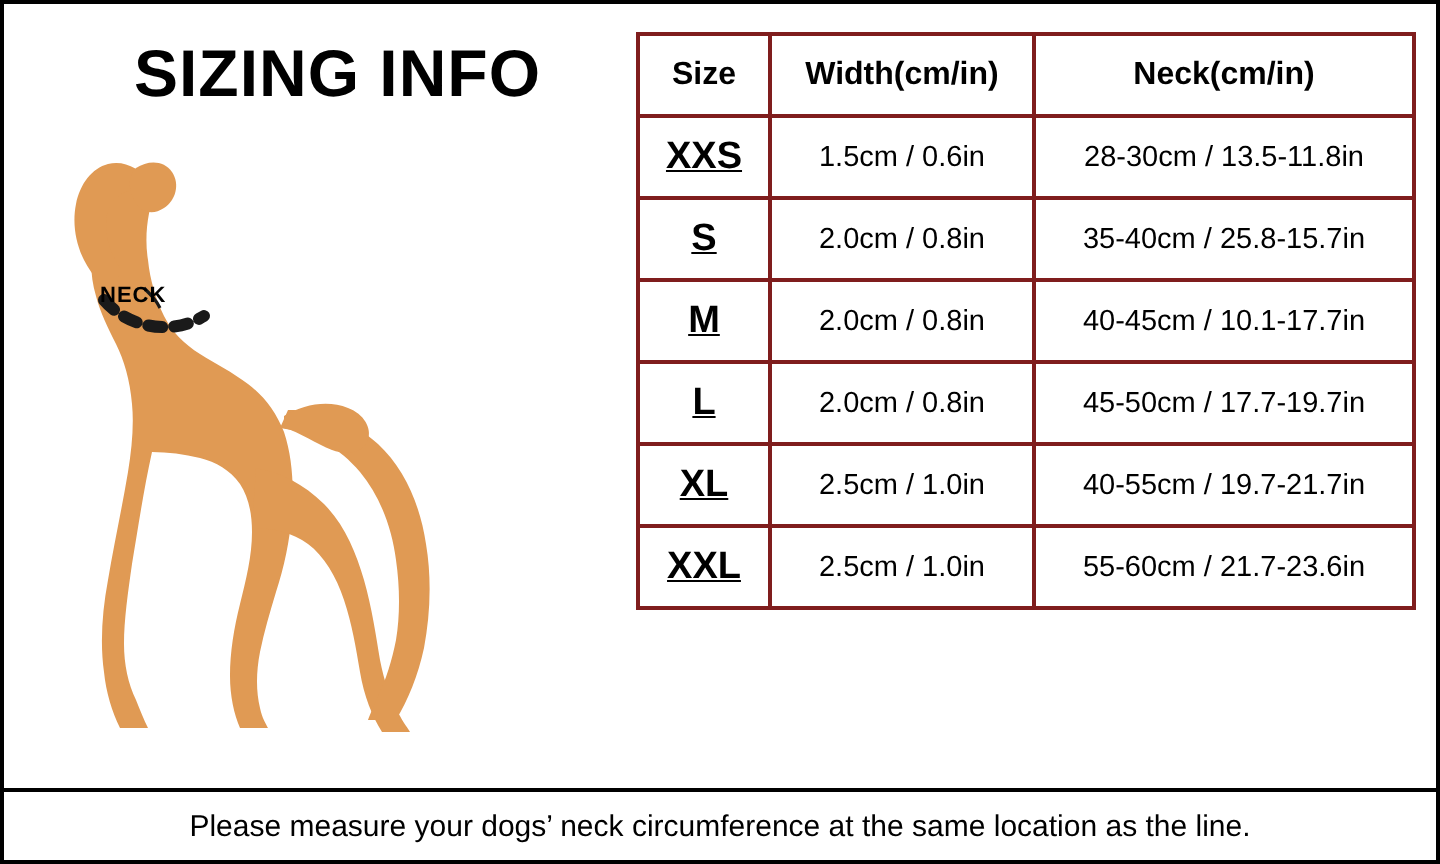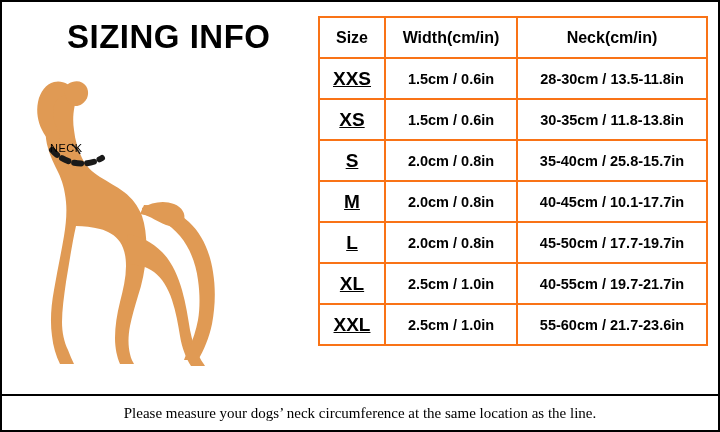--- a/index.html
+++ b/index.html
@@ -45,53 +45,53 @@
     left: 14px;
     top: 72px;
     width: 290px;
     height: 300px;
   }
   #neck-label {
     position: absolute;
     left: 48px;
     top: 140px;
     font-size: 11px;
-    font-weight: normal;
+    font-weight: bold;
     letter-spacing: 0.5px;
   }
   
   #size-table {
     position: absolute;
     left: 316px;
     top: 14px;
     width: 388px;
     border-collapse: collapse;
     table-layout: fixed;
   }
   #size-table th, #size-table td {
-    border: 2px solid #f97316;
+    border: 2px solid #7f1d1d;
     text-align: center;
     vertical-align: middle;
     padding: 0;
     height: 39px;
     font-family: "Liberation Sans", sans-serif;
   }
   #size-table th {
     font-size: 16px;
     font-weight: bold;
   }
   #size-table td.col-size {
     font-size: 19px;
     font-weight: bold;
     text-decoration: underline;
   }
   #size-table td.col-width,
   #size-table td.col-neck {
     font-size: 14.5px;
-    font-weight: bold;
+    font-weight: normal;
   }
   col.c-size { width: 66px; }
   col.c-width { width: 132px; }
   col.c-neck { width: 190px; }
 
   
   #footer-divider {
     position: absolute;
     left: 0;
     top: 392px;
@@ -102,21 +102,21 @@
   #footer-note {
     position: absolute;
     left: 0;
     top: 394px;
     width: 716px;
     height: 34px;
     display: flex;
     align-items: center;
     justify-content: center;
     font-size: 15px;
-    font-family: Liberation Serif, serif;
+    font-family: Liberation Sans, sans-serif;
   }
 </style>
 </head>
 <body>
 
 <div id="page">
 
   <div id="left-panel">
     <div id="sizing-title">SIZING INFO</div>
 
@@ -215,25 +215,20 @@
         <th>Neck(cm/in)</th>
       </tr>
     </thead>
     <tbody>
       <tr>
         <td class="col-size">XXS</td>
         <td class="col-width">1.5cm / 0.6in</td>
         <td class="col-neck">28-30cm / 13.5-11.8in</td>
       </tr>
       <tr>
-        <td class="col-size">XS</td>
-        <td class="col-width">1.5cm / 0.6in</td>
-        <td class="col-neck">30-35cm / 11.8-13.8in</td>
-      </tr>
-      <tr>
         <td class="col-size">S</td>
         <td class="col-width">2.0cm / 0.8in</td>
         <td class="col-neck">35-40cm / 25.8-15.7in</td>
       </tr>
       <tr>
         <td class="col-size">M</td>
         <td class="col-width">2.0cm / 0.8in</td>
         <td class="col-neck">40-45cm / 10.1-17.7in</td>
       </tr>
       <tr>

